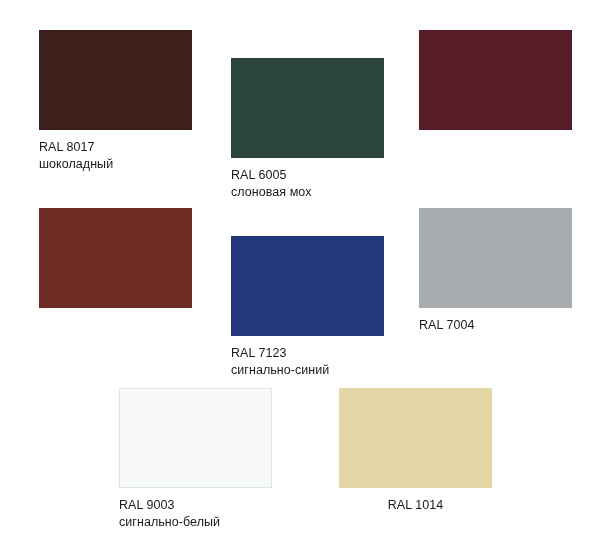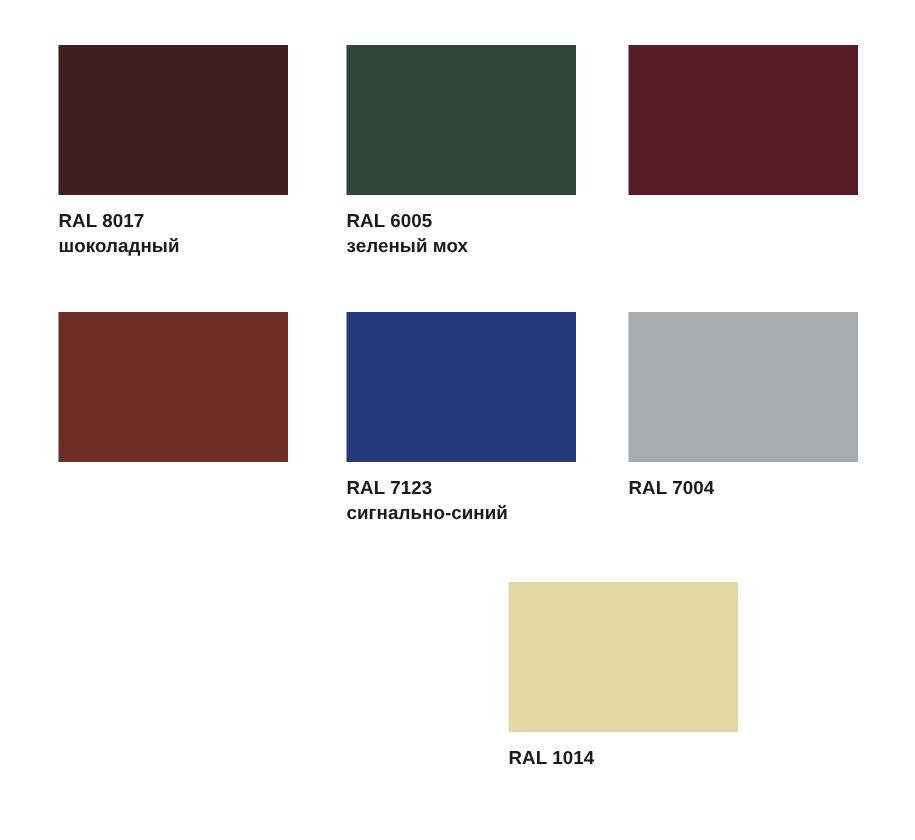--- a/index.html
+++ b/index.html
@@ -35,61 +35,60 @@
     border: 1px solid #dfe6e6;
   }
 
   .swatch-caption {
     padding-top: 9px;
     color: #1a1a1a;
     font-size: 12.5px;
     line-height: 17px;
     letter-spacing: 0.05px;
     white-space: nowrap;
-    font-weight: bold;
   }
 
   .swatch-code {
     display: block;
   }
 
   .swatch-name {
     display: block;
   }
 
   
   .r1 { top: 30px; }
   .r2 { top: 208px; }
   .r3 { top: 388px; }
 
   
   .c1 { left: 39px; }
-  .c2 { left: 231px; }
+  .c2 { left: 231px; margin-top: 28px; }
   .c3 { left: 419px; }
 
   
   .c3a { left: 119px; }
-  .c3b { left: 339px; }
+  .c3b { left: 339px; text-align: center; }
 </style>
 </head>
 <body>
 
 <div id="palette">
     <div class="swatch-card r1 c1">
       <div class="swatch-chip" style="background-color: rgb(62, 33, 28);"></div>
       <div class="swatch-caption">
         <span class="swatch-code">RAL 8017</span>
         <span class="swatch-name">шоколадный</span>
       </div>
     </div>
     <div class="swatch-card r1 c2">
       <div class="swatch-chip" style="background-color: rgb(44, 69, 58);"></div>
       <div class="swatch-caption">
         <span class="swatch-code">RAL 6005</span>
-        <span class="swatch-name">зеленый мох</span>
+        <span class="swatch-name">слоновая мох</span>
       </div>
     </div>
     <div class="swatch-card r1 c3">
       <div class="swatch-chip" style="background-color: rgb(86, 29, 39);"></div>
     </div>
     <div class="swatch-card r2 c1">
       <div class="swatch-chip" style="background-color: rgb(111, 44, 37);"></div>
     </div>
     <div class="swatch-card r2 c2">
       <div class="swatch-chip" style="background-color: rgb(36, 56, 124);"></div>
@@ -97,19 +96,26 @@
         <span class="swatch-code">RAL 7123</span>
         <span class="swatch-name">сигнально-синий</span>
       </div>
     </div>
     <div class="swatch-card r2 c3">
       <div class="swatch-chip" style="background-color: rgb(169, 172, 174);"></div>
       <div class="swatch-caption">
         <span class="swatch-code">RAL 7004</span>
       </div>
     </div>
+    <div class="swatch-card r3 c3a">
+      <div class="swatch-chip bordered" style="background-color: rgb(247, 250, 247);"></div>
+      <div class="swatch-caption">
+        <span class="swatch-code">RAL 9003</span>
+        <span class="swatch-name">сигнально-белый</span>
+      </div>
+    </div>
     <div class="swatch-card r3 c3b">
       <div class="swatch-chip" style="background-color: rgb(227, 216, 165);"></div>
       <div class="swatch-caption">
         <span class="swatch-code">RAL 1014</span>
       </div>
     </div>
   </div>
 
 </body></html>

